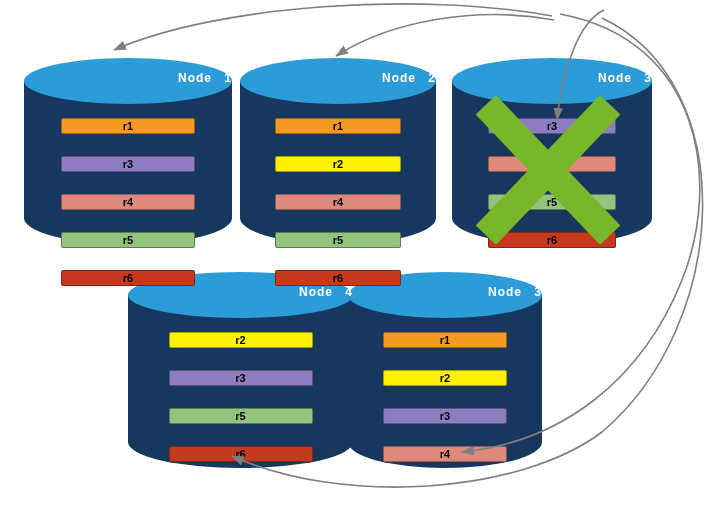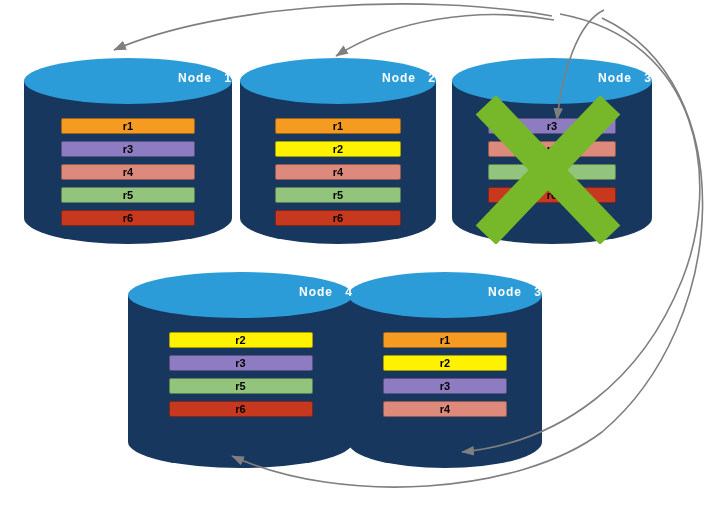--- a/index.html
+++ b/index.html
@@ -26,21 +26,21 @@
   }
   .cyl-title{
     position:absolute;left:0;right:0;top:13px;
     text-align:right;color:#ffffff;
     font-weight:bold;font-size:12px;
     letter-spacing:1px;word-spacing:8px;
     z-index:3;
   }
   .bars{
     position:absolute;left:0;right:0;top:60px;
-    display:flex;flex-direction:column;align-items:center;gap:7px;
+    display:flex;flex-direction:column;align-items:center;gap:22px;
     z-index:3;
   }
   .bar{
     box-sizing:border-box;
     width:64%;height:16px;line-height:14px;
     text-align:center;
     font-size:11px;font-weight:bold;color:#000000;
     border:1px solid rgba(0,0,0,0.35);
     border-radius:2px;
   }

